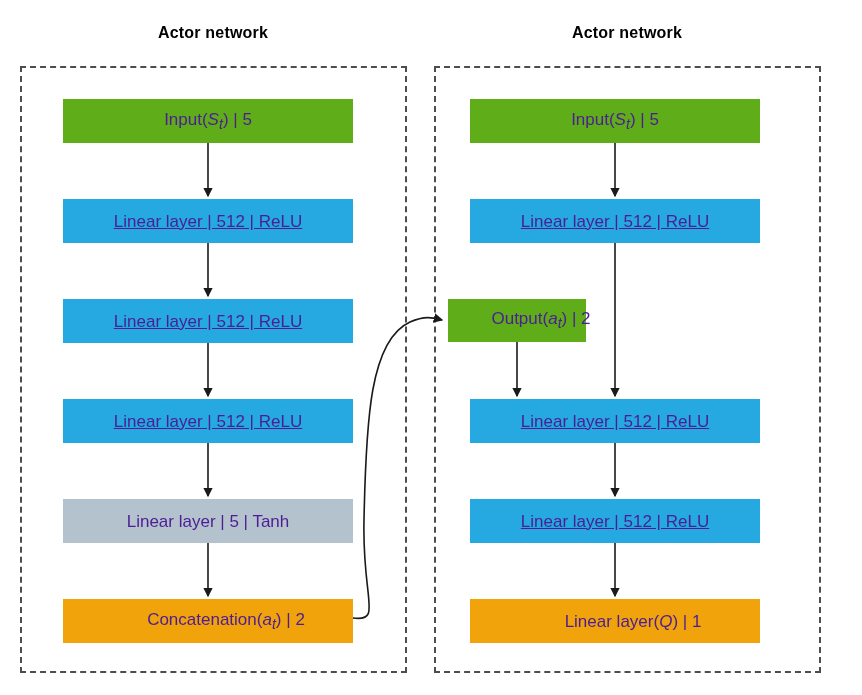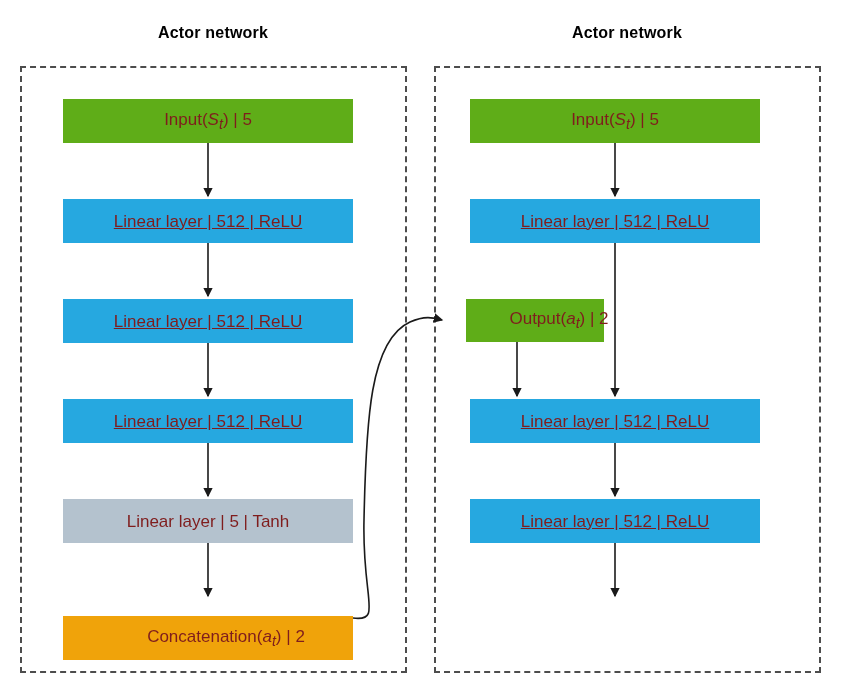--- a/index.html
+++ b/index.html
@@ -54,21 +54,21 @@
     top: 66px;
     width: 387px;
     height: 607px;
   }
   .node {
     position: absolute;
     box-sizing: border-box;
     display: flex;
     align-items: center;
     justify-content: center;
-    color: #7f1d1d;
+    color: #4c1d95;
     font-size: 17px;
     line-height: 1;
     text-align: center;
     white-space: nowrap;
     user-select: none;
   }
   .node .lbl { pointer-events: none; }
   .c-green  { background: #5FAD18; }
   .c-blue   { background: #26A8E0; text-decoration: underline; }
   .c-orange { background: #F0A30A; }
@@ -77,24 +77,24 @@
   
   .col-actor { left: 63px; width: 290px; height: 44px; }
   
   .col-critic { left: 470px; width: 290px; height: 44px; }
 
   .r1 { top: 99px; }
   .r2 { top: 199px; }
   .r3 { top: 299px; }
   .r4 { top: 399px; }
   .r5 { top: 499px; }
-  .r6 { top: 616px; padding-left: 36px; }
+  .r6 { top: 599px; padding-left: 36px; }
 
   #critic-output {
-    left: 466px;
+    left: 448px;
     top: 299px;
     width: 138px;
     height: 43px;
     padding-left: 48px;
   }
 
   svg.arrows {
     position: absolute;
     left: 0;
     top: 0;
@@ -187,14 +187,17 @@
   </div>
 
   <div class="node col-critic r4 c-blue">
     <span class="lbl">Linear layer | 512 | ReLU</span>
   </div>
 
   <div class="node col-critic r5 c-blue">
     <span class="lbl">Linear layer | 512 | ReLU</span>
   </div>
 
+  <div class="node col-critic r6 c-orange">
+    <span class="lbl">Linear layer(<i class="ital">Q</i>) | 1</span>
+  </div>
 
 </div>
 
 </body></html>

